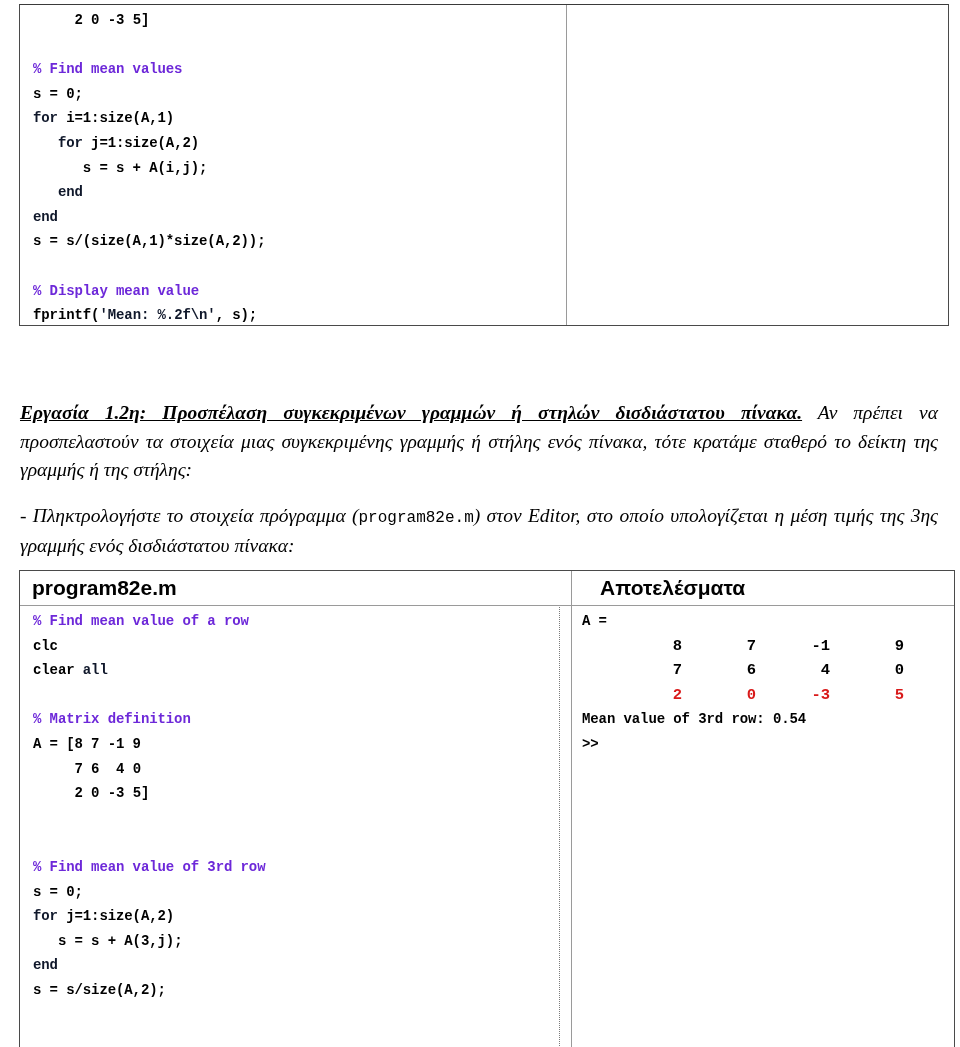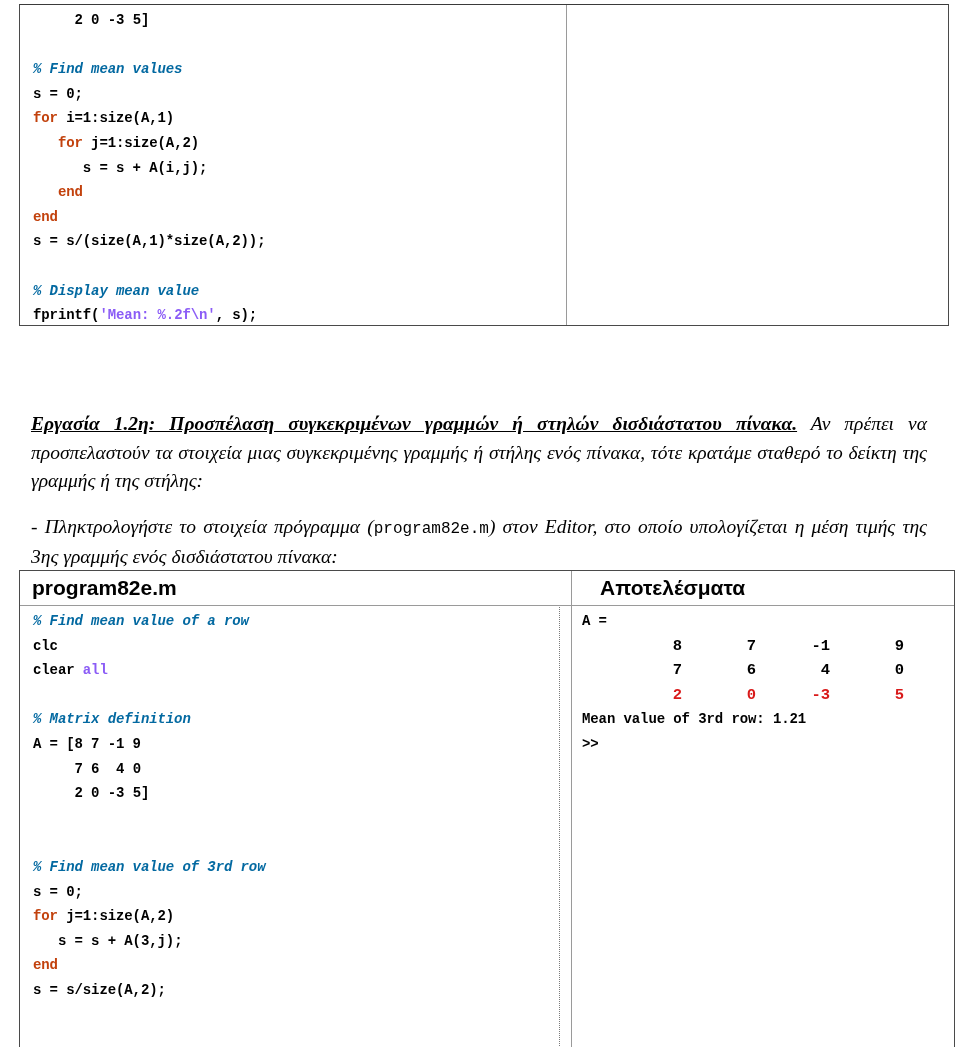--- a/index.html
+++ b/index.html
@@ -19,23 +19,23 @@
   
   .code {
     font-family: "Liberation Mono", monospace;
     font-size: 14px;
     line-height: 24.6px;
     font-weight: bold;
     white-space: pre;
     color: #000000;
     letter-spacing: -0.1px;
   }
-  .cmt { color: #0369a1; font-style: italic; }
-  .kw  { color: #c2410c; }
-  .str { color: #8b5cf6; margin-top: 41px; }
+  .cmt { color: #6d28d9; }
+  .kw  { color: #0f172a; }
+  .str { color: #0f172a; margin-top: 41px; }
   .red { color: #D91A1A; }
   .blank { display: block; height: 24.6px; }
 
   
   #top-table {
     position: absolute;
     left: 19px;
     top: 4px;
     width: 930px;
     height: 322px;
@@ -60,21 +60,21 @@
   }
 
   
   #prose {
     position: absolute;
     left: 19px;
     top: 398px;
     width: 920px;
   }
   #prose p {
-    margin: 12px;
+    margin: 1px;
     font-style: italic;
     font-size: 19.5px;
     line-height: 28.5px;
     text-align: justify;
   }
   #prose .head {
     font-weight: bold;
     text-decoration: underline;
   }
   #prose .para2 { margin-top: 17px; }
@@ -209,16 +209,16 @@
           </tr>
           <tr>
             <td class="pad">&nbsp;</td>
             <td class="red">2</td>
             <td class="red">0</td>
             <td class="red">-3</td>
             <td class="red">5</td>
           </tr>
         </tbody>
       </table>
-    <div class="code">Mean value of 3rd row: 1.21</div>
+    <div class="code">Mean value of 3rd row: 0.54</div>
     <div class="code">&gt;&gt;</div>
   </div>
 </div>
 
 </body></html>

